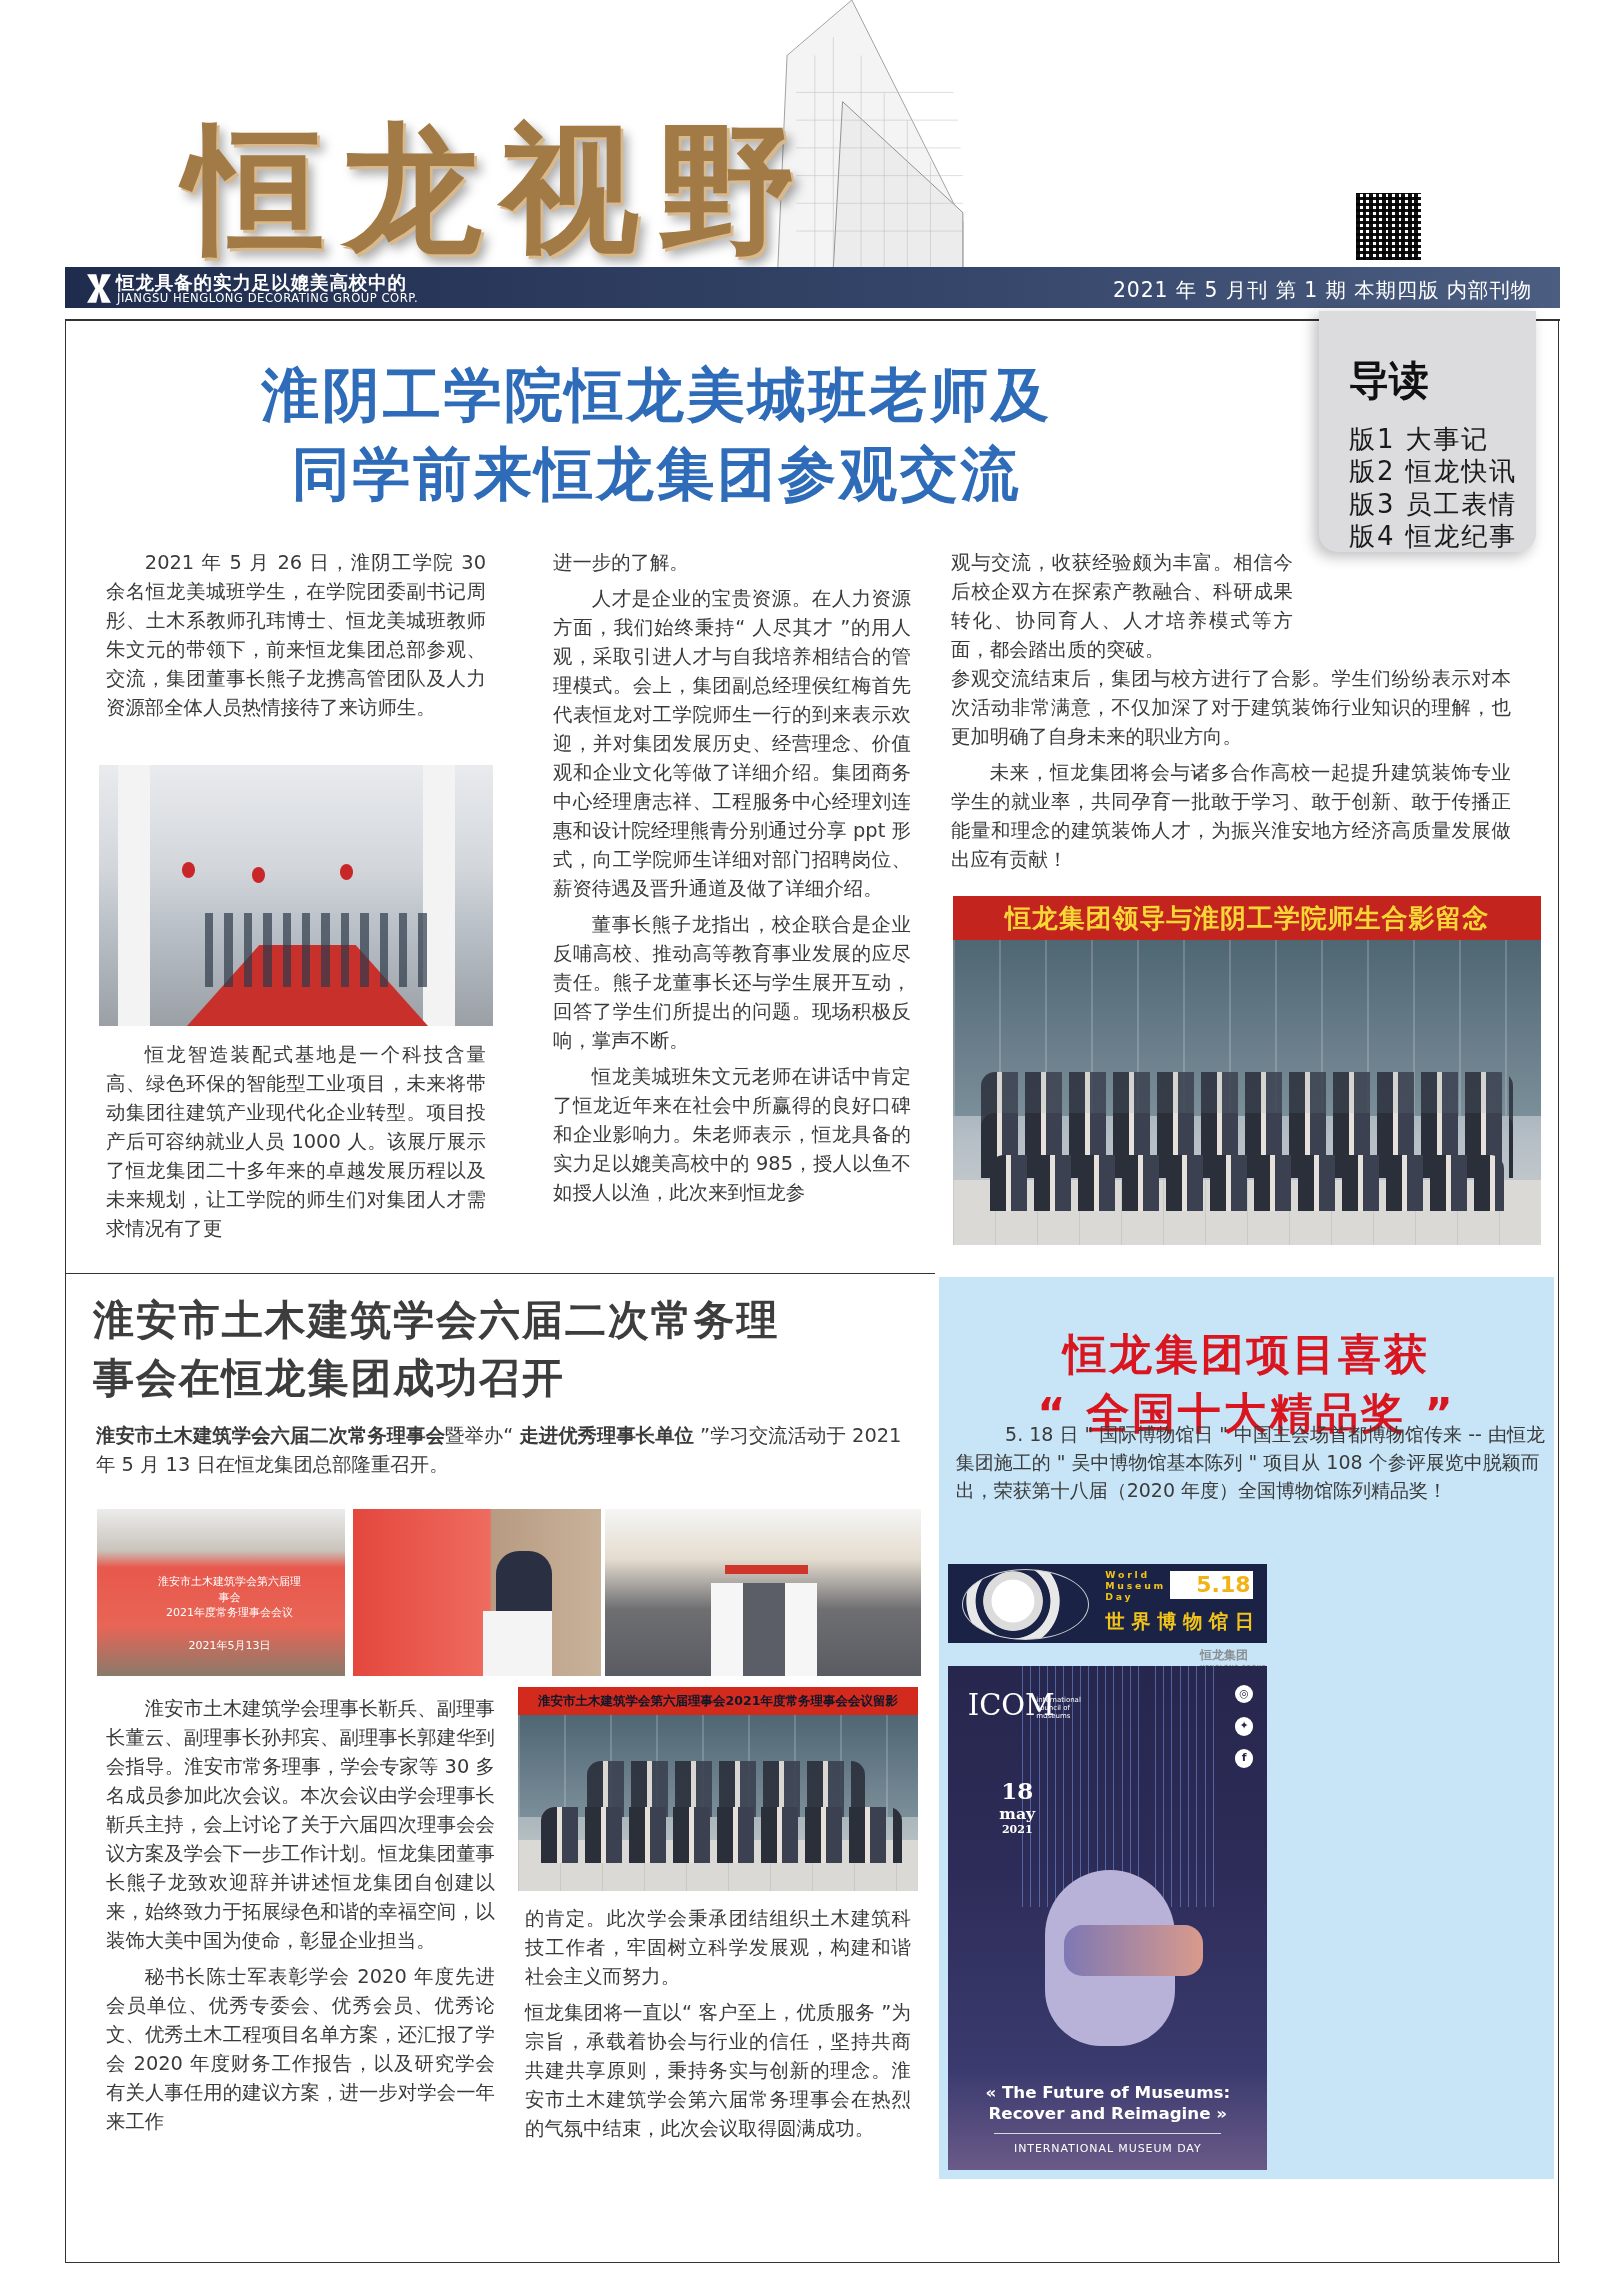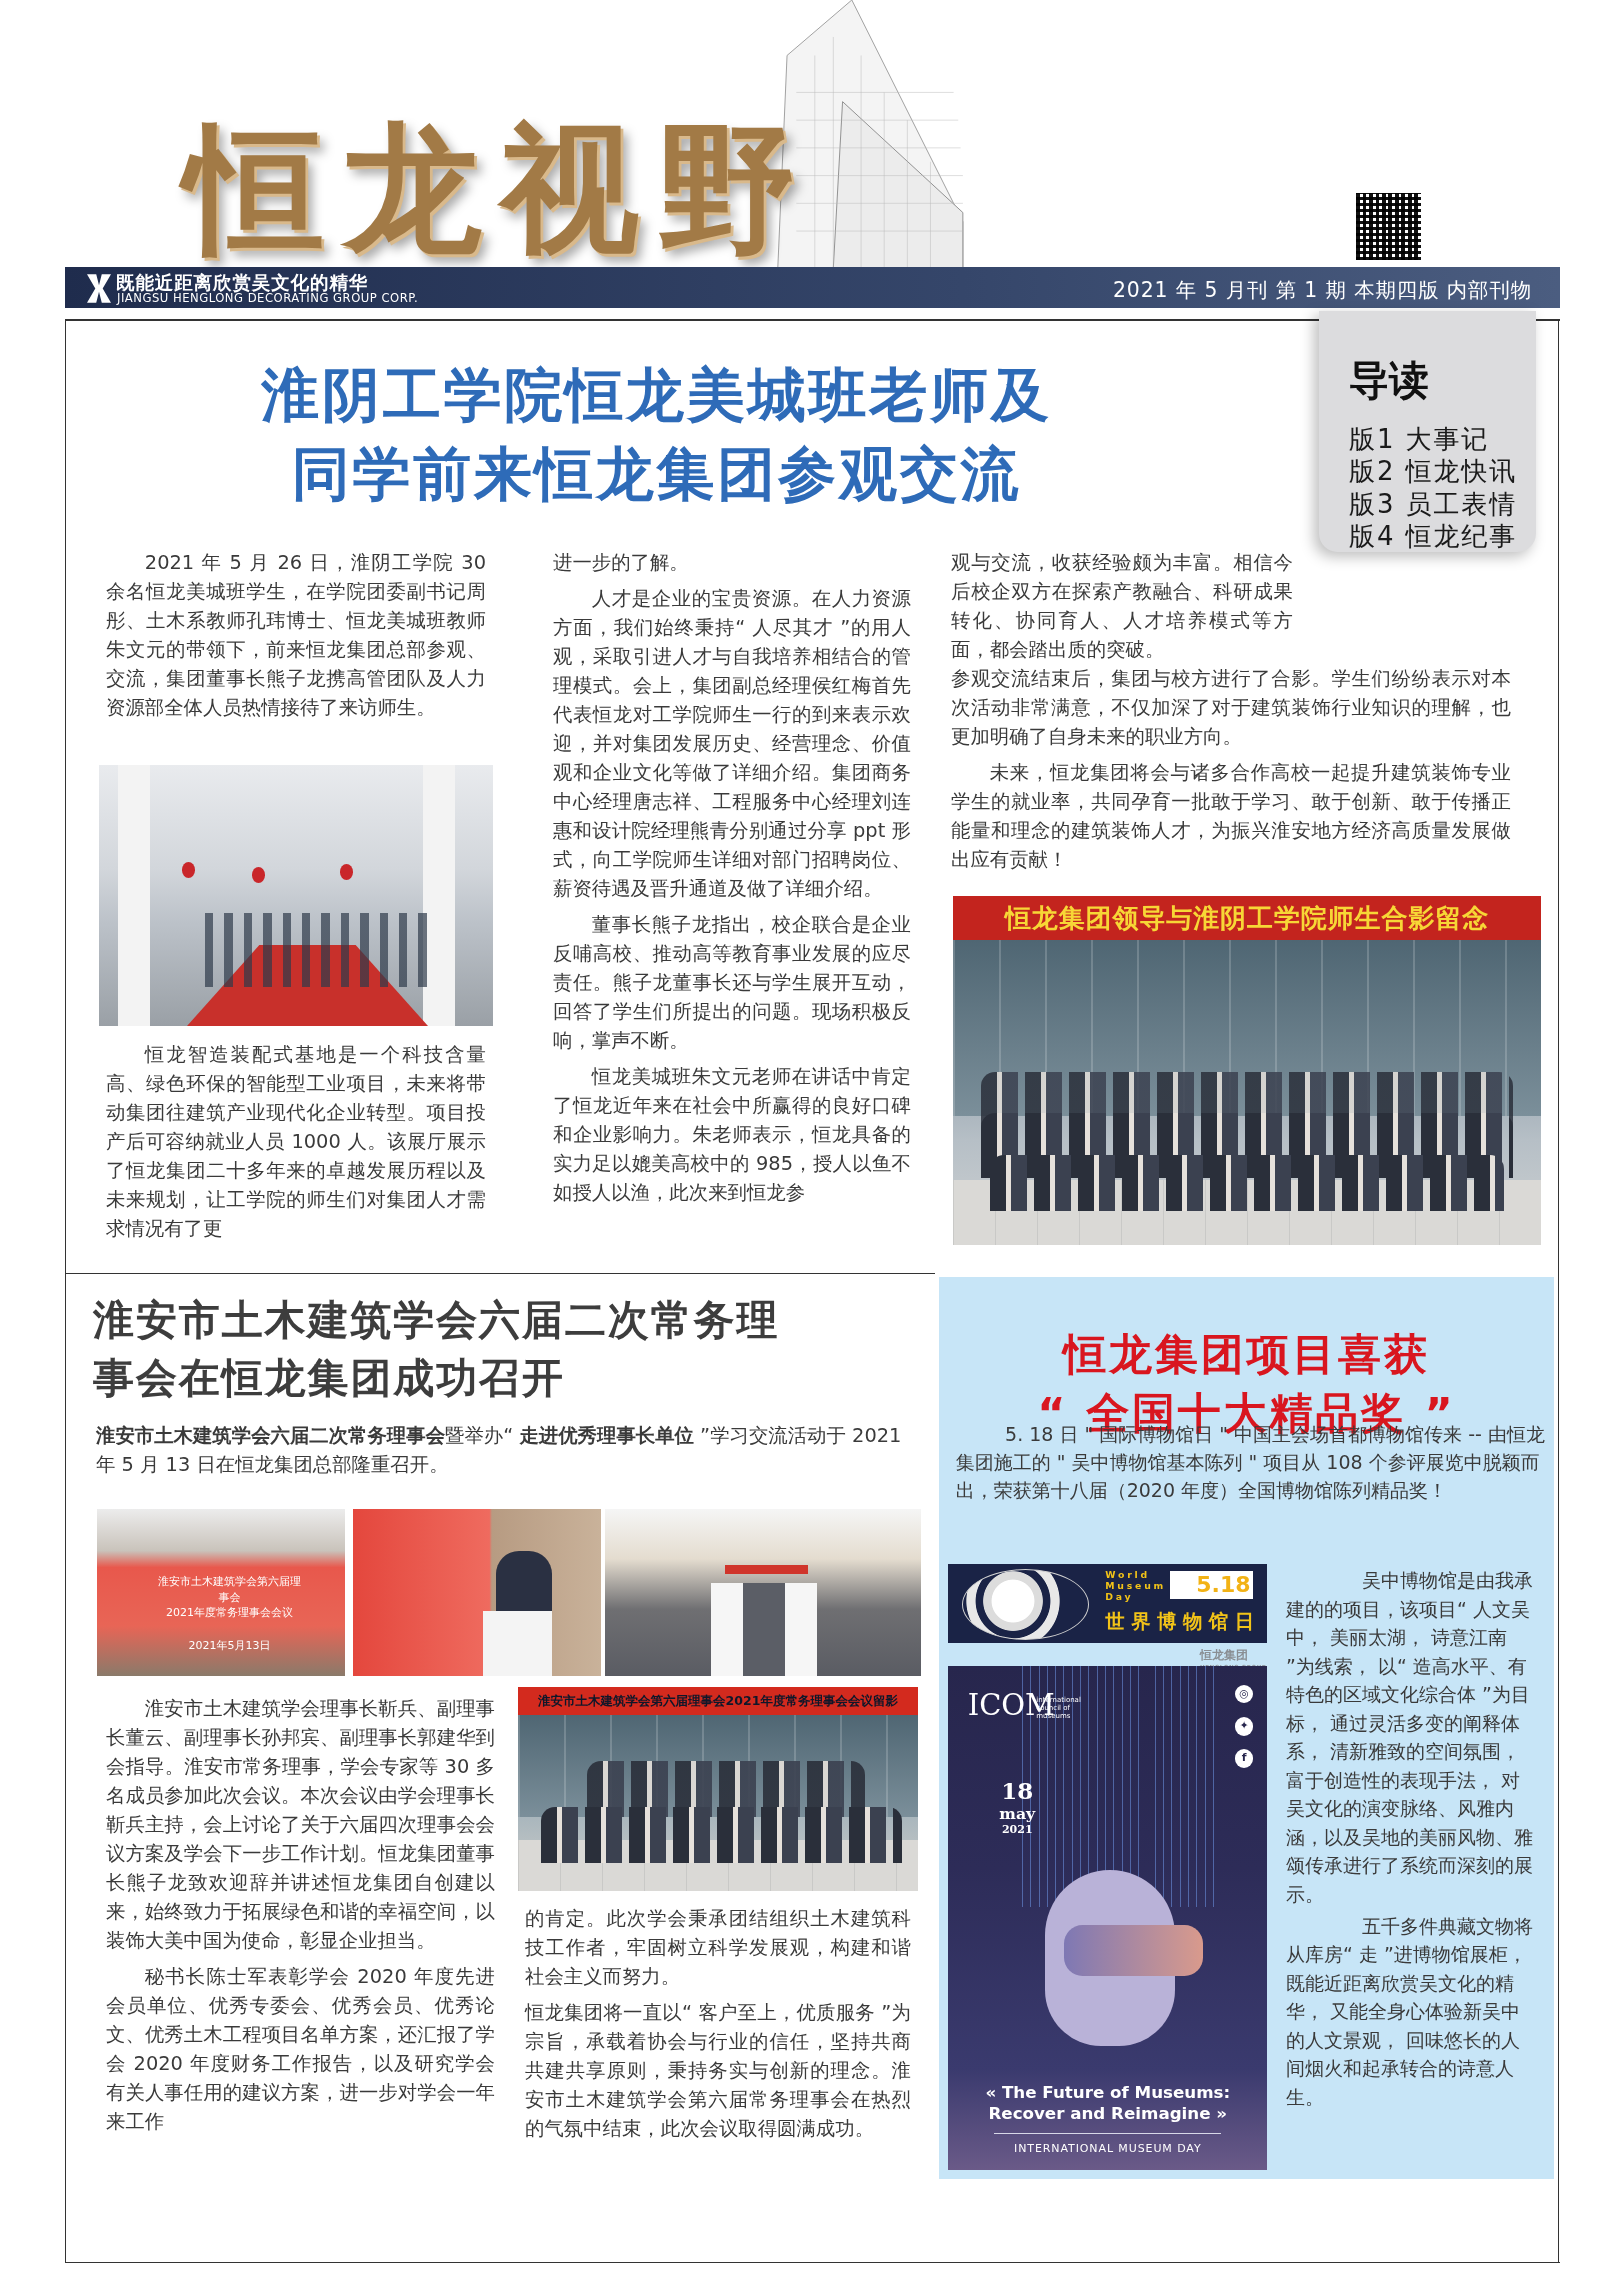--- a/index.html
+++ b/index.html
@@ -112,21 +112,21 @@
     </g>
   </svg>
   <div class="abs mast-title">恒龙视野</div>
   <div class="abs qr"></div>
 </div>
 
 <div class="abs band">
   <svg class="abs band-logo" viewBox="0 0 52 62">
     <polygon points="0,0 20,0 26,24 32,0 52,0 34,31 52,62 32,62 26,38 20,62 0,62 18,31" fill="#ffffff"></polygon>
   </svg>
-  <div class="abs band-cn">既能近距离欣赏吴文化的精华</div>
+  <div class="abs band-cn">恒龙具备的实力足以媲美高校中的</div>
   <div class="abs band-en">JIANGSU HENGLONG DECORATING GROUP CORP.</div>
   <div class="abs band-issue">2021 年 5 月刊  第 1 期  本期四版  内部刊物</div>
 </div>
 
 <div class="abs frame-top"></div>
 <div class="abs frame-left"></div>
 <div class="abs frame-right"></div>
 <div class="abs frame-bottom"></div>
 <div class="abs divider-mid"></div>
 
@@ -265,18 +265,14 @@
     <div class="abs icom-social" style="top:51px">✦</div>
     <div class="abs icom-social" style="top:83px">f</div>
     <div class="abs icom-theme">
       <div>« The Future of Museums:</div>
       <div>Recover and Reimagine »</div>
     </div>
     <div class="abs icom-rule"></div>
     <div class="abs icom-day">INTERNATIONAL MUSEUM DAY</div>
   </div>
 
-  <div class="abs award-col">
-    <p>吴中博物馆是由我承建的的项目，该项目“ 人文吴中， 美丽太湖， 诗意江南 ”为线索， 以“ 造高水平、有特色的区域文化综合体 ”为目标， 通过灵活多变的阐释体系， 清新雅致的空间氛围， 富于创造性的表现手法， 对吴文化的演变脉络、风雅内涵，以及吴地的美丽风物、雅颂传承进行了系统而深刻的展示。</p>
-    <p>五千多件典藏文物将从库房“ 走 ”进博物馆展柜， 既能近距离欣赏吴文化的精华， 又能全身心体验新吴中的人文景观， 回味悠长的人间烟火和起承转合的诗意人生。</p>
-  </div>
 </div>
 
 
 </body></html>

